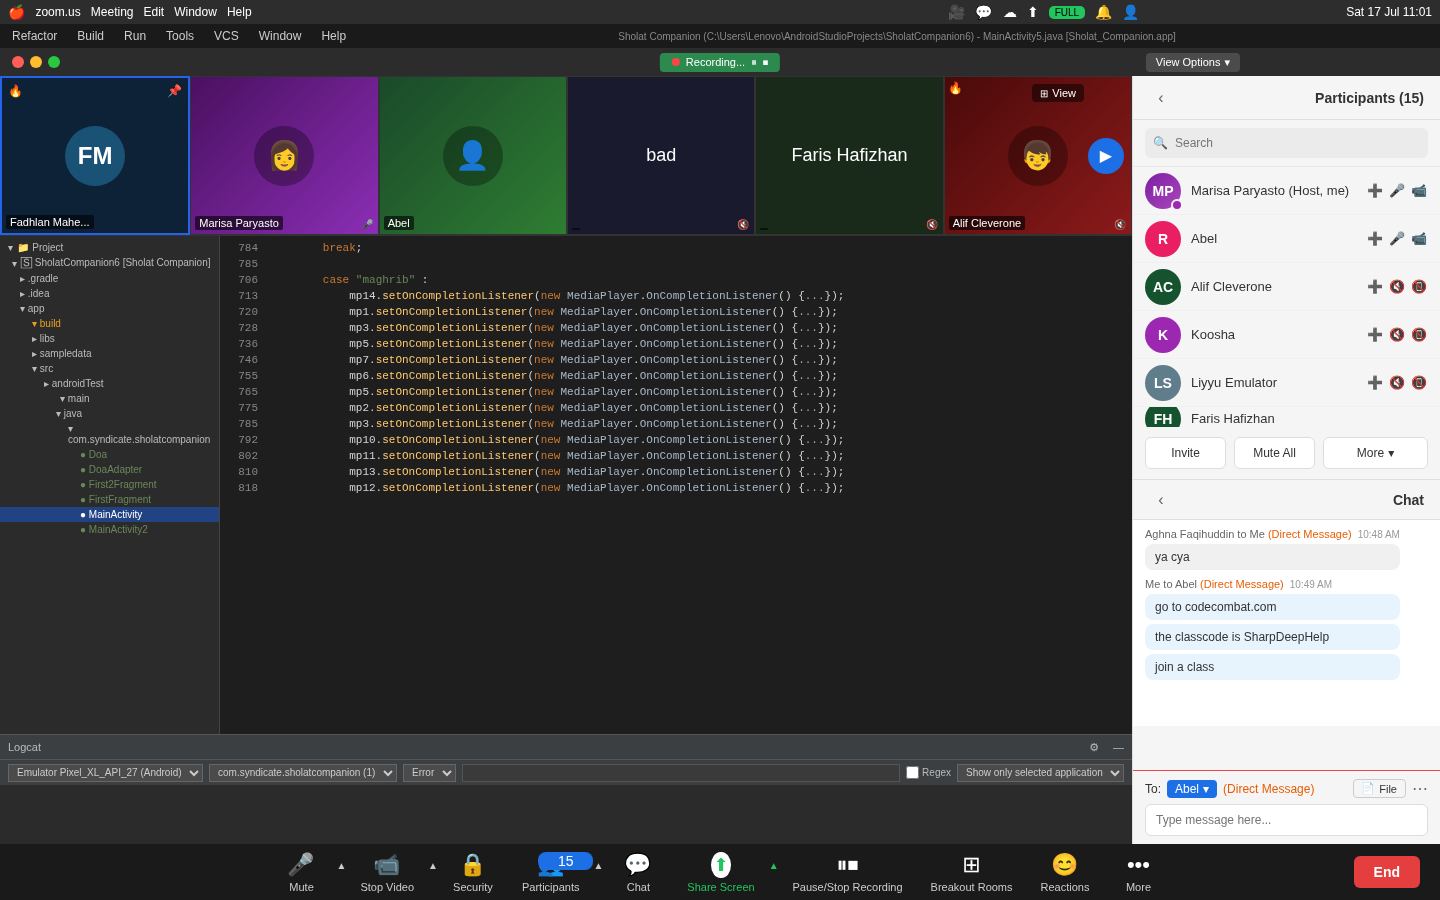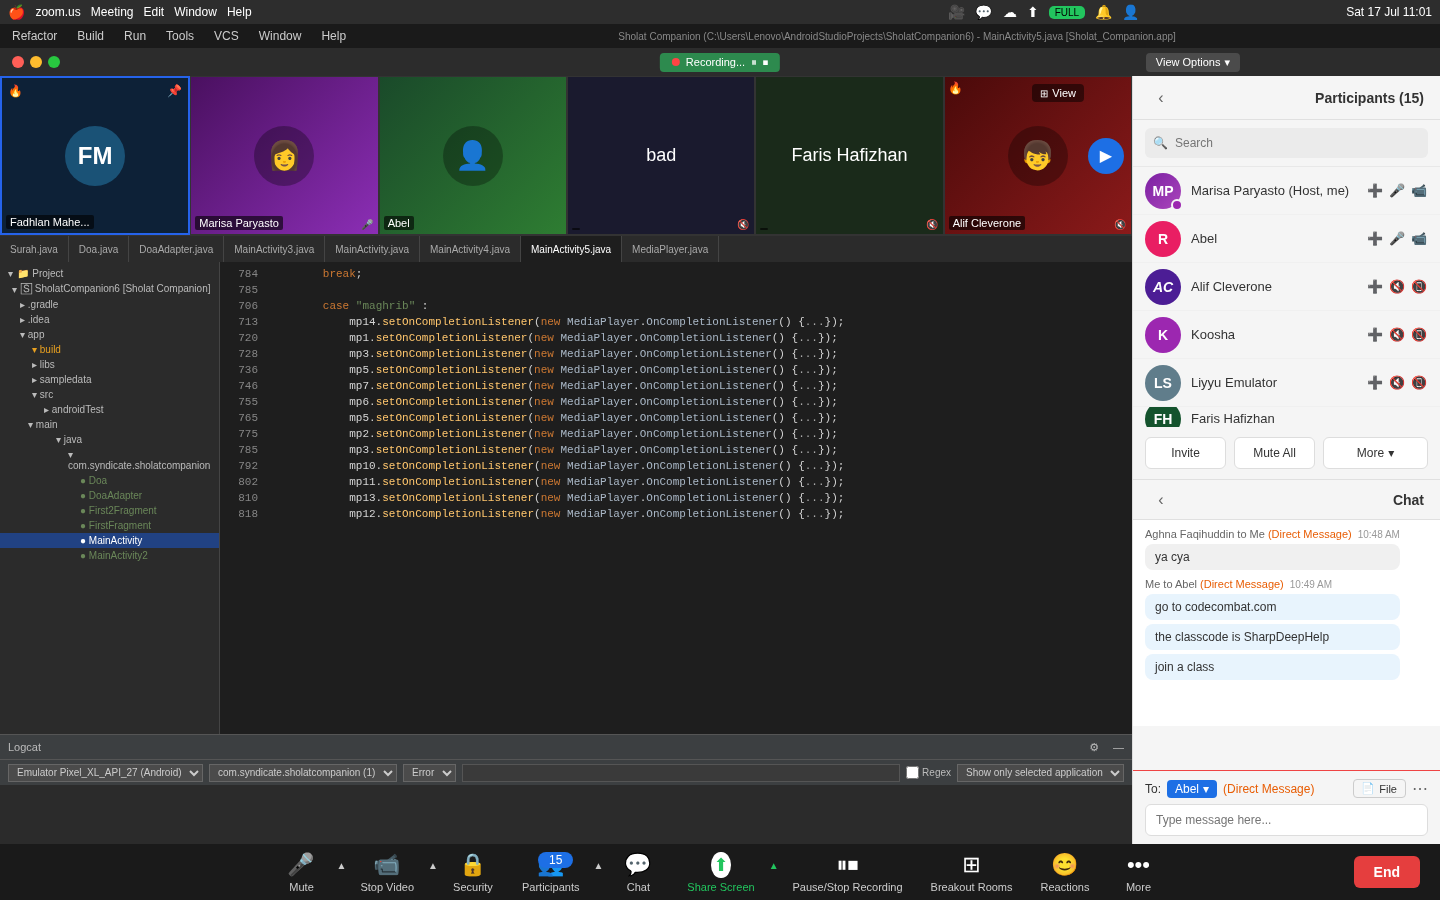--- a/index.html
+++ b/index.html
@@ -646,30 +646,20 @@
       <button class="scroll-right">▶</button>
       <button class="view-btn">
         <span style="font-size:10px;">⊞</span>
         <span>View</span>
       </button>
     </div>
 
     <div class="ide-area">
       <div class="ide-screen">
 
-        <div class="ide-tabs">
-          <div class="ide-tab">Surah.java</div>
-          <div class="ide-tab">Doa.java</div>
-          <div class="ide-tab">DoaAdapter.java</div>
-          <div class="ide-tab">MainActivity3.java</div>
-          <div class="ide-tab">MainActivity.java</div>
-          <div class="ide-tab">MainActivity4.java</div>
-          <div class="ide-tab active">MainActivity5.java</div>
-          <div class="ide-tab">MediaPlayer.java</div>
-        </div>
 
         <div class="ide-body">
 
           <div class="ide-sidebar">
             <div class="ide-sidebar-item">
               <span>▾</span>
                 <span>📁 Project</span>
             </div>
             <div class="ide-sidebar-item tree-indent">
               <span>▾</span>
@@ -692,21 +682,21 @@
               </div>
             <div class="ide-sidebar-item" style="padding-left:32px;">
                 <span>▸ sampledata</span>
               </div>
             <div class="ide-sidebar-item" style="padding-left:32px;">
                 <span>▾ src</span>
               </div>
             <div class="ide-sidebar-item" style="padding-left:44px;">
                 <span>▸ androidTest</span>
               </div>
-            <div class="ide-sidebar-item" style="padding-left:28px;">
+            <div class="ide-sidebar-item" style="padding-left:60px;">
                 <span>▾ main</span>
               </div>
             <div class="ide-sidebar-item" style="padding-left:56px;">
                 <span>▾ java</span>
               </div>
             <div class="ide-sidebar-item" style="padding-left:68px;">
                 <span>▾ com.syndicate.sholatcompanion</span>
               </div>
             <div class="ide-sidebar-item" style="padding-left:80px;">
                 <span style="color:#6a8759;">● Doa</span>
@@ -859,21 +849,21 @@
         <div class="p-avatar" style="background:#e91e63;">R</div>
         <span class="p-name">Abel</span>
         <div class="p-icons">
           <span class="p-icon green">➕</span>
           <span class="p-icon">🎤</span>
           <span class="p-icon">📹</span>
         </div>
       </div>
 
       <div class="participant-item">
-        <div class="p-avatar" style="background:#4c1d95;font-style:italic;">AC</div>
+        <div class="p-avatar" style="background:#14532d;">AC</div>
         <span class="p-name">Alif Cleverone</span>
         <div class="p-icons">
           <span class="p-icon green">➕</span>
           <span class="p-icon red">🔇</span>
           <span class="p-icon red">📵</span>
         </div>
       </div>
 
       <div class="participant-item">
         <div class="p-avatar" style="background:#9c27b0;">K</div>
@@ -981,21 +971,21 @@
   </div>
 
   <div class="toolbar-item">
     <span class="toolbar-icon">🔒</span>
     <span class="toolbar-label">Security</span>
   </div>
 
   <div class="toolbar-item" style="position:relative;">
     <span class="toolbar-icon">👥</span>
     <span class="toolbar-label">Participants</span>
-    <span style="position:absolute;top:0;right:20px;background:#1d6fe5;color:#fff;font-size:12px;padding:1px 11px;border-radius:8px;">15</span>
+    <span style="position:absolute;top:0;right:0;background:#1d6fe5;color:#fff;font-size:14px;padding:1px 20px;border-radius:8px;">15</span>
   </div>
   <div style="display:flex;align-items:center;padding-bottom:14px;">
     <span style="color:#ccc;font-size:10px;">▲</span>
   </div>
 
   <div class="toolbar-item">
     <span class="toolbar-icon">💬</span>
     <span class="toolbar-label">Chat</span>
   </div>
 

